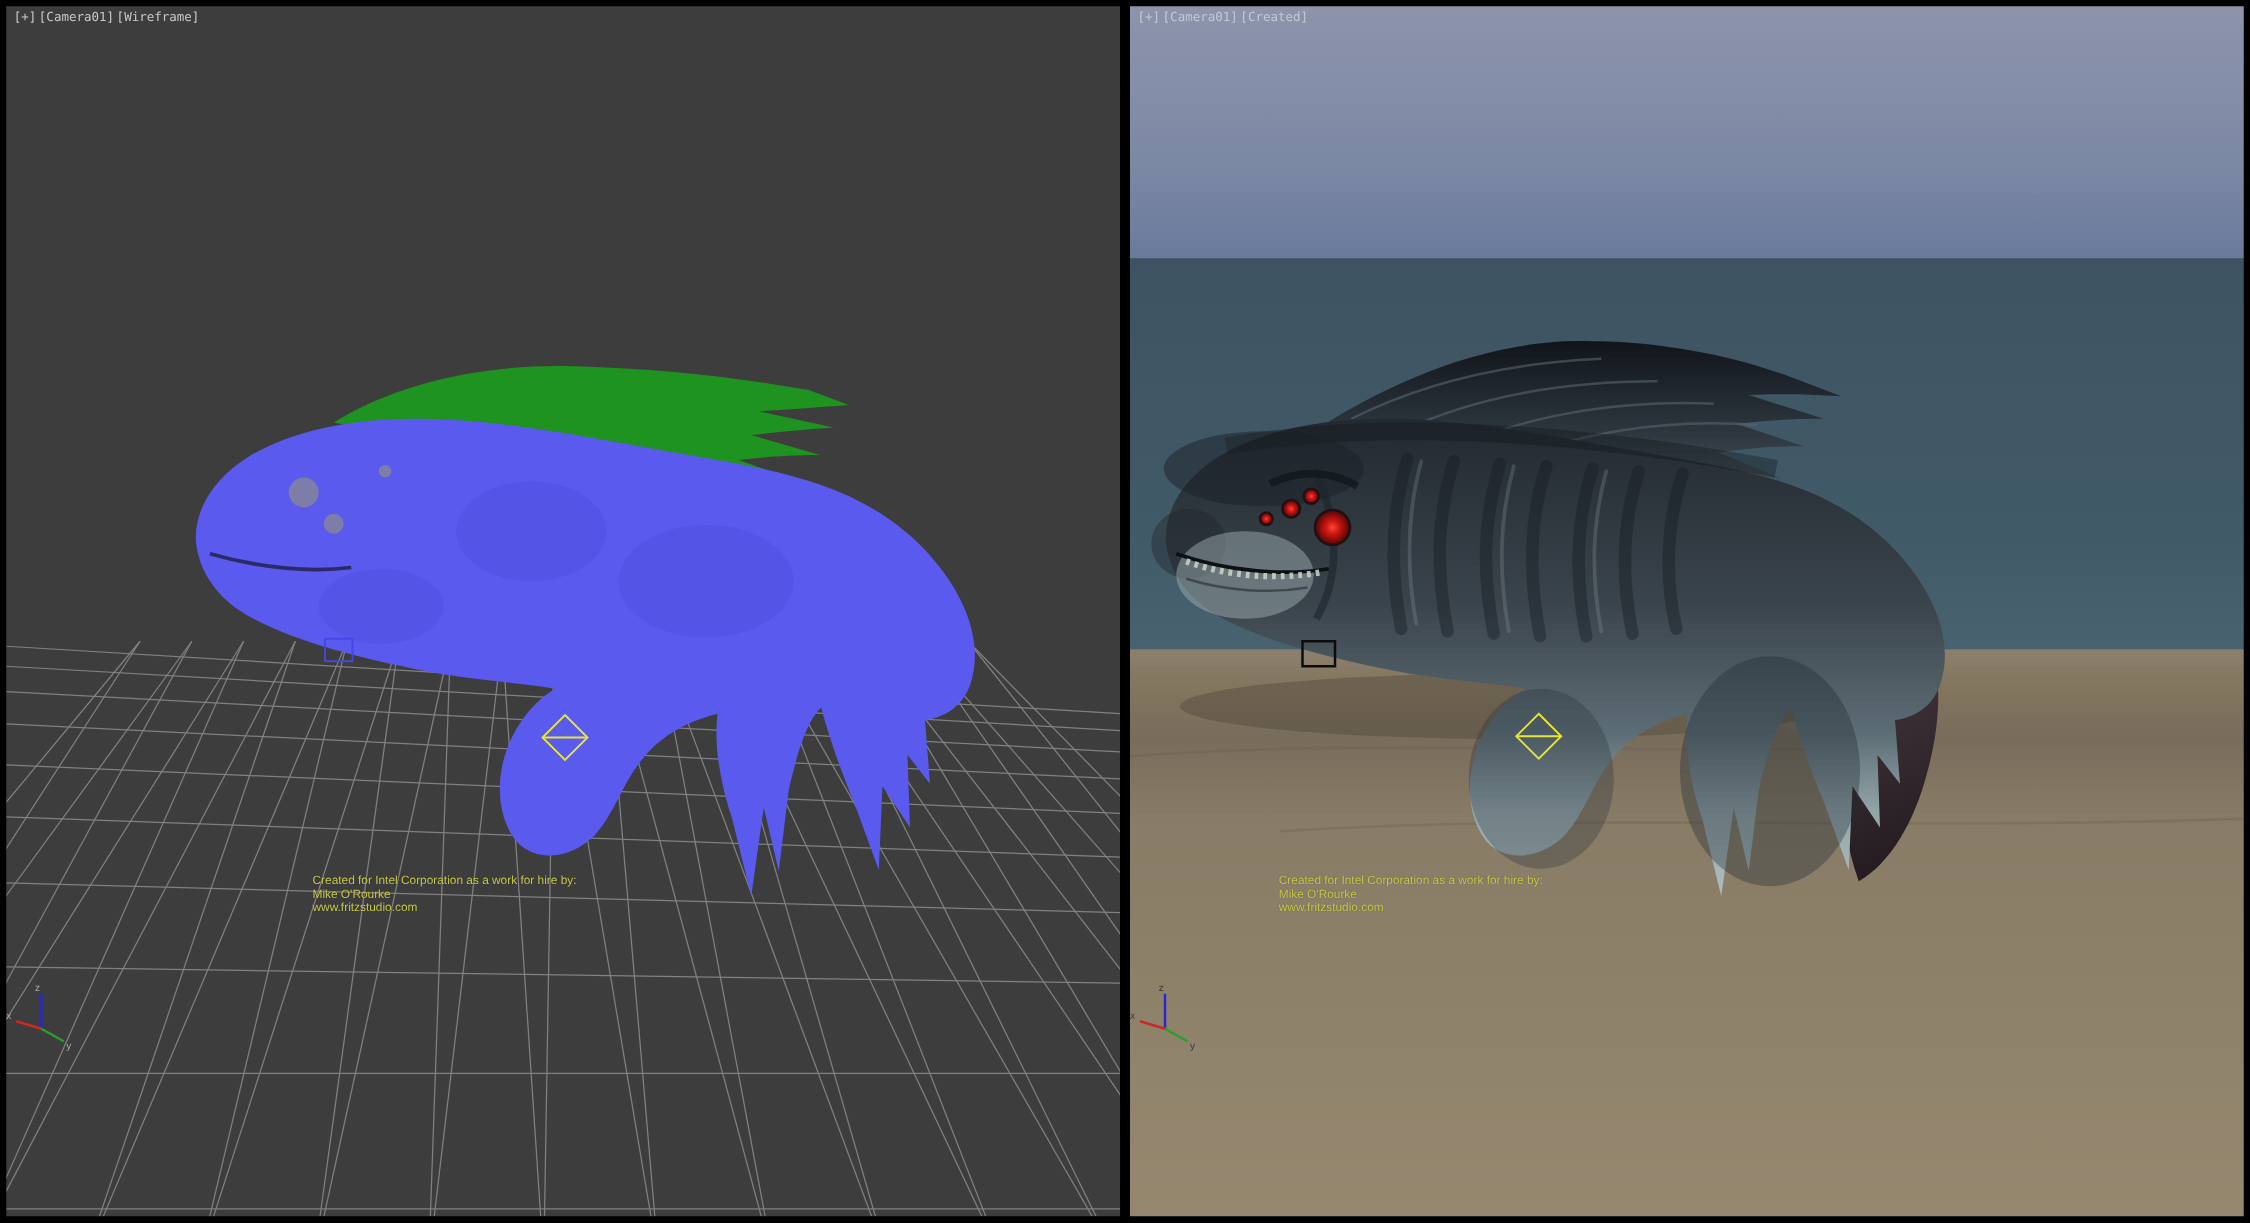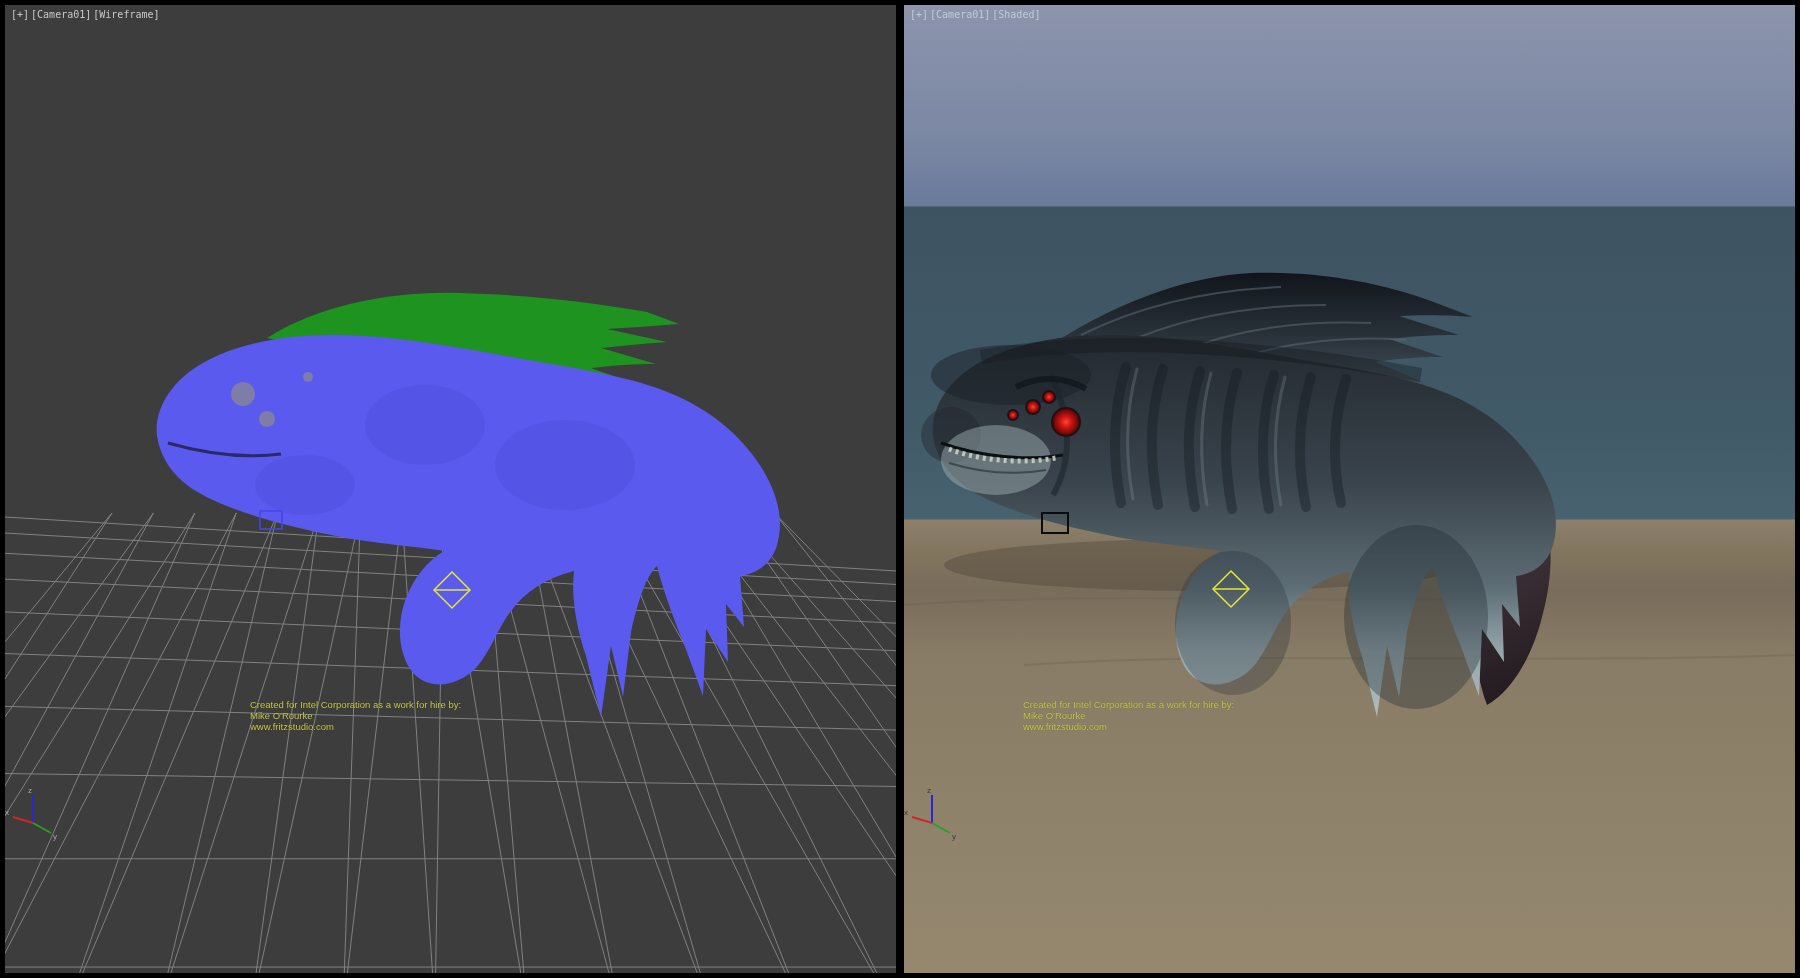--- a/index.html
+++ b/index.html
@@ -133,21 +133,21 @@
       <div>Created for Intel Corporation as a work for hire by:</div>
       <div>Mike O'Rourke</div>
       <div>www.fritzstudio.com</div>
     </div>
   </div>
 
   <div class="viewport vp-right">
     <div class="vp-label">
       <span>[+]</span>
       <span>[Camera01]</span>
-      <span>[Shaded]</span>
+      <span>[Created]</span>
     </div>
 
     <svg class="scene" width="891" height="968" viewBox="0 0 891 968">
       <defs>
         <linearGradient id="bodyGrad" x1="0" y1="330" x2="0" y2="700" gradientUnits="userSpaceOnUse">
           <stop offset="0" stop-color="#232930"></stop>
           <stop offset="0.4" stop-color="#3a444c"></stop>
           <stop offset="0.68" stop-color="#5d6d75"></stop>
           <stop offset="0.85" stop-color="#93a5a9"></stop>
           <stop offset="1" stop-color="#aab9ba"></stop>

